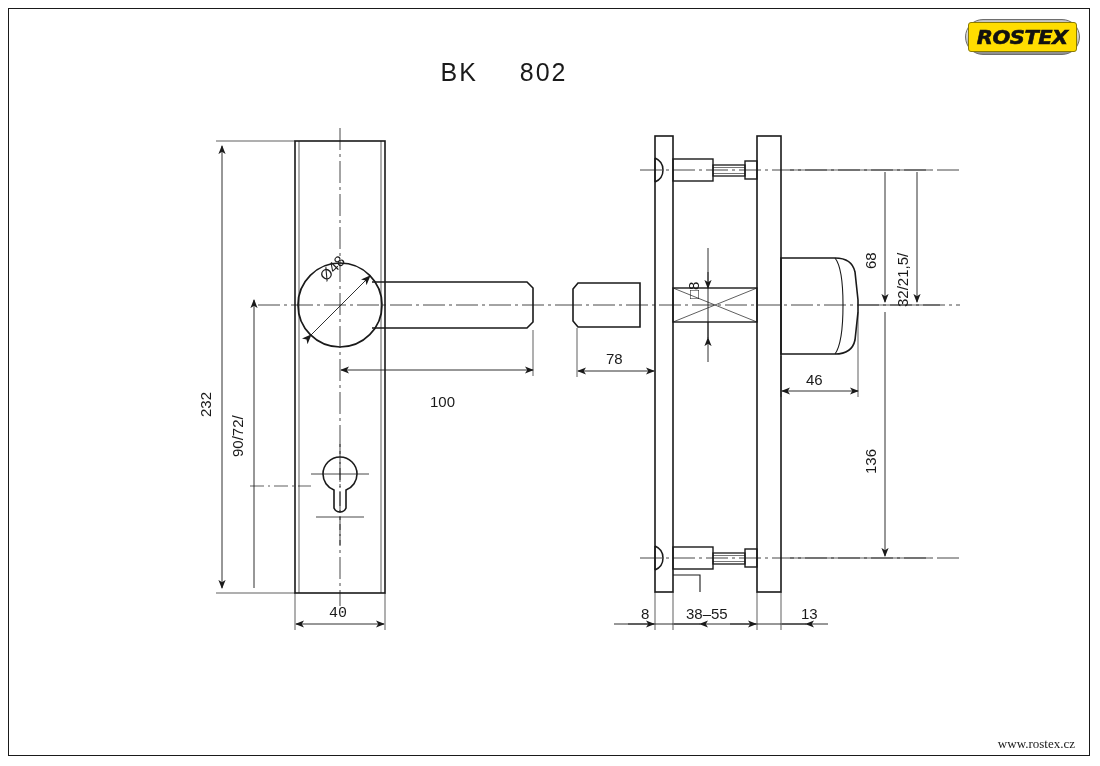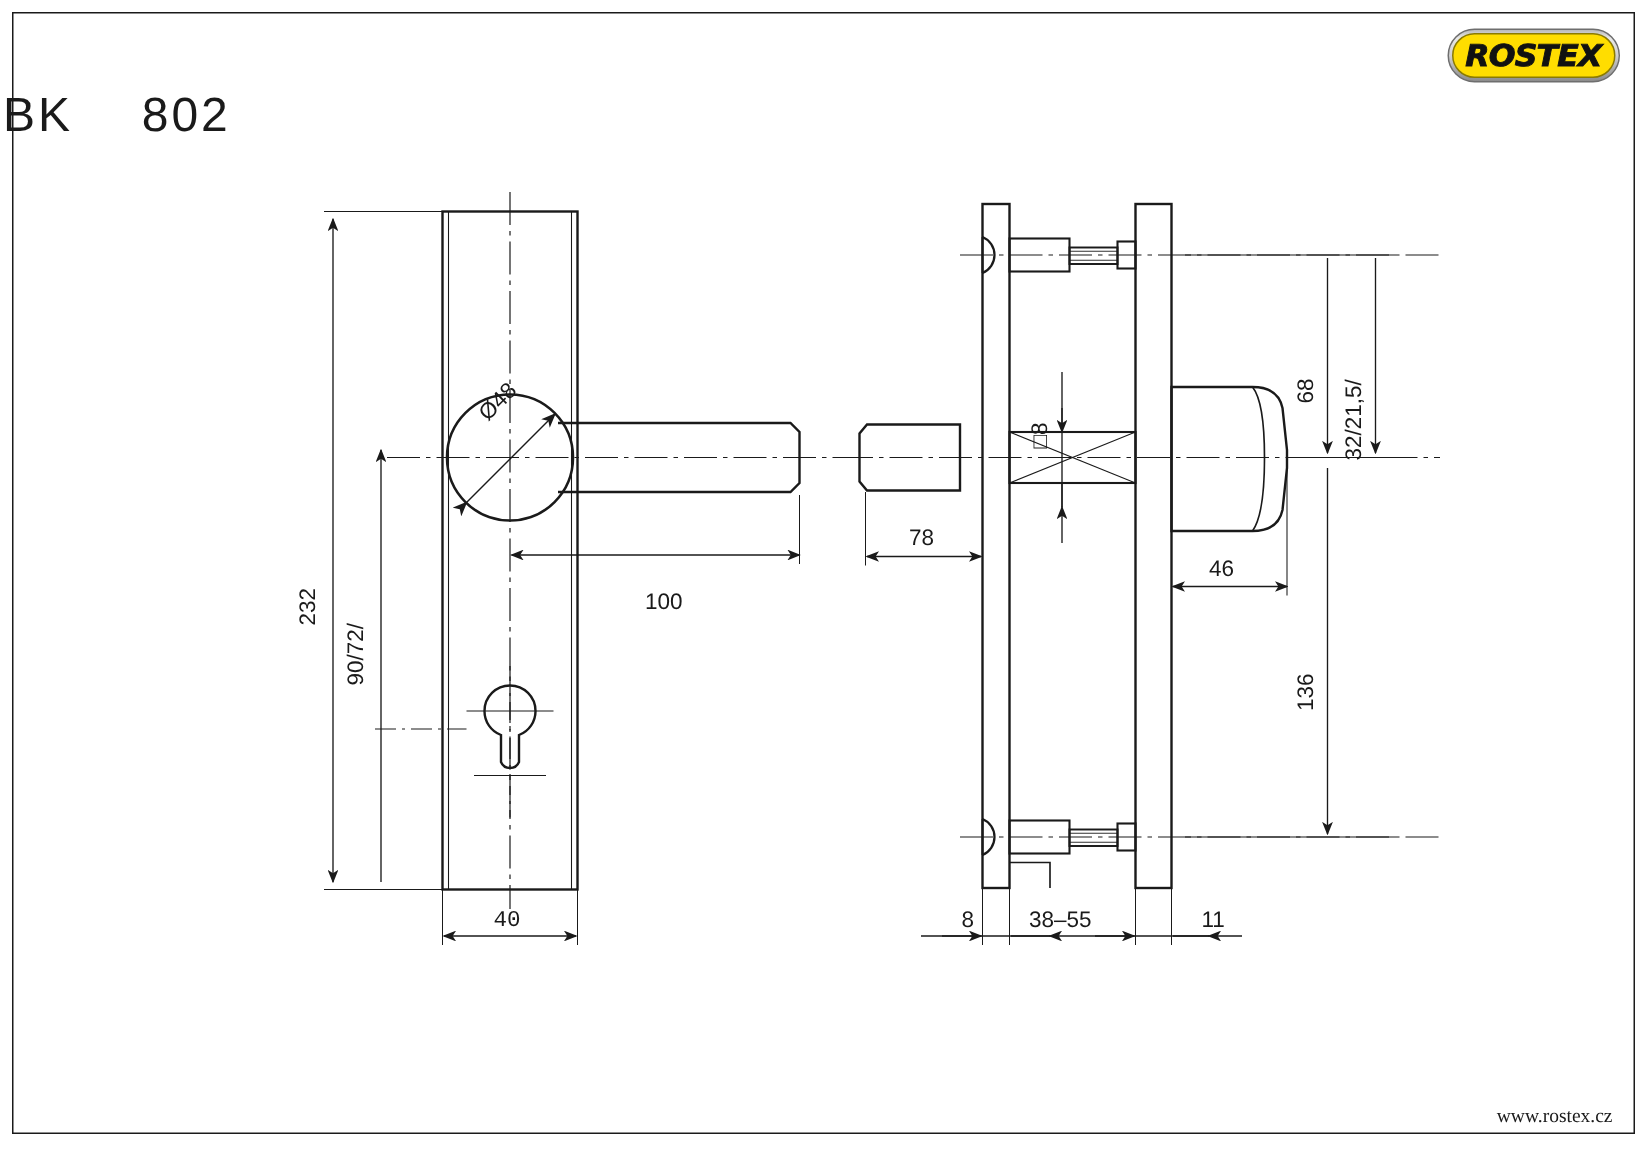--- a/index.html
+++ b/index.html
@@ -12,22 +12,22 @@
   }
   #frame{
     position:absolute;left:8px;top:8px;
     width:1082px;height:748px;
     border:1px solid #1a1a1a;
     box-sizing:border-box;
   }
   #draw{position:absolute;left:0;top:0;width:1100px;height:766px;}
   .t-title{
     position:absolute;left:0;top:58px;width:1008px;
-    text-align:left;
-    font-size:32px;letter-spacing:2px;color:#1a1a1a;
+    text-align:center;
+    font-size:25px;letter-spacing:2px;color:#1a1a1a;
   }
   .t-title span{padding:0 2px;}
   .t-web{
     position:absolute;right:25px;bottom:14px;
     font-family:Liberation Serif, serif;
     font-size:13px;color:#1a1a1a;
   }
   
   #logo{
     position:absolute;right:20px;top:19px;
@@ -35,21 +35,21 @@
   }
   #logo .plate{
     position:absolute;inset:0;
     border-radius:18px;
     background:linear-gradient(180deg,#b9b9b9 0%,#e9e9e9 16%,#cfcfcf 50%,#8c8c8c 100%);
     border:1px solid #6e6e6e;
     box-sizing:border-box;
   }
   #logo .band{
     position:absolute;left:3px;top:3px;right:3px;bottom:3px;
-    border-radius:15px;
+    border-radius:3px;
     background:#ffdd00;
     border:1px solid #8a7a00;
     box-sizing:border-box;
     display:flex;align-items:center;justify-content:center;
   }
   #logo .word{
     font-family:"DejaVu Sans",sans-serif;
     font-weight:bold;font-style:italic;
     font-size:20px;letter-spacing:-0.5px;
     color:#111;
@@ -247,21 +247,21 @@
     <div class="dimtext" style="left:606px;top:350px;">78</div>
 
     <div class="dimtext rot90" style="left:702px;top:282px;">□8</div>
 
     <div class="dimtext" style="left:806px;top:371px;">46</div>
 
     <div class="dimtext" style="left:641px;top:605px;">8</div>
 
     <div class="dimtext" style="left:686px;top:605px;">38–55</div>
 
-    <div class="dimtext" style="left:801px;top:605px;">11</div>
+    <div class="dimtext" style="left:801px;top:605px;">13</div>
 
     <div class="dimtext rot90" style="left:879px;top:252px;">68</div>
 
     <div class="dimtext rot90" style="left:911px;top:290px;">32/21,5/</div>
 
     <div class="dimtext rot90" style="left:879px;top:457px;">136</div>
   </div>
 
 </div>
 

